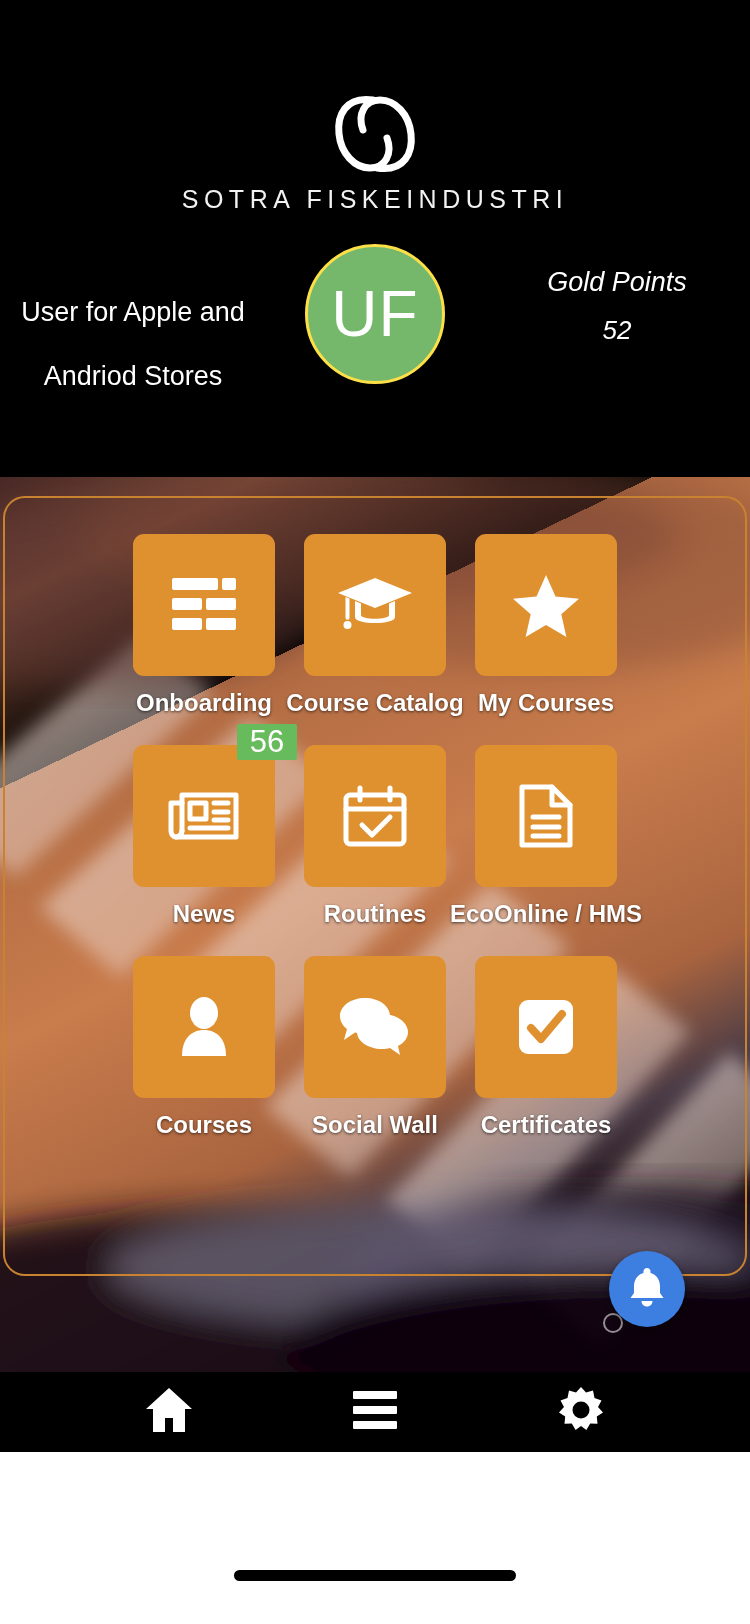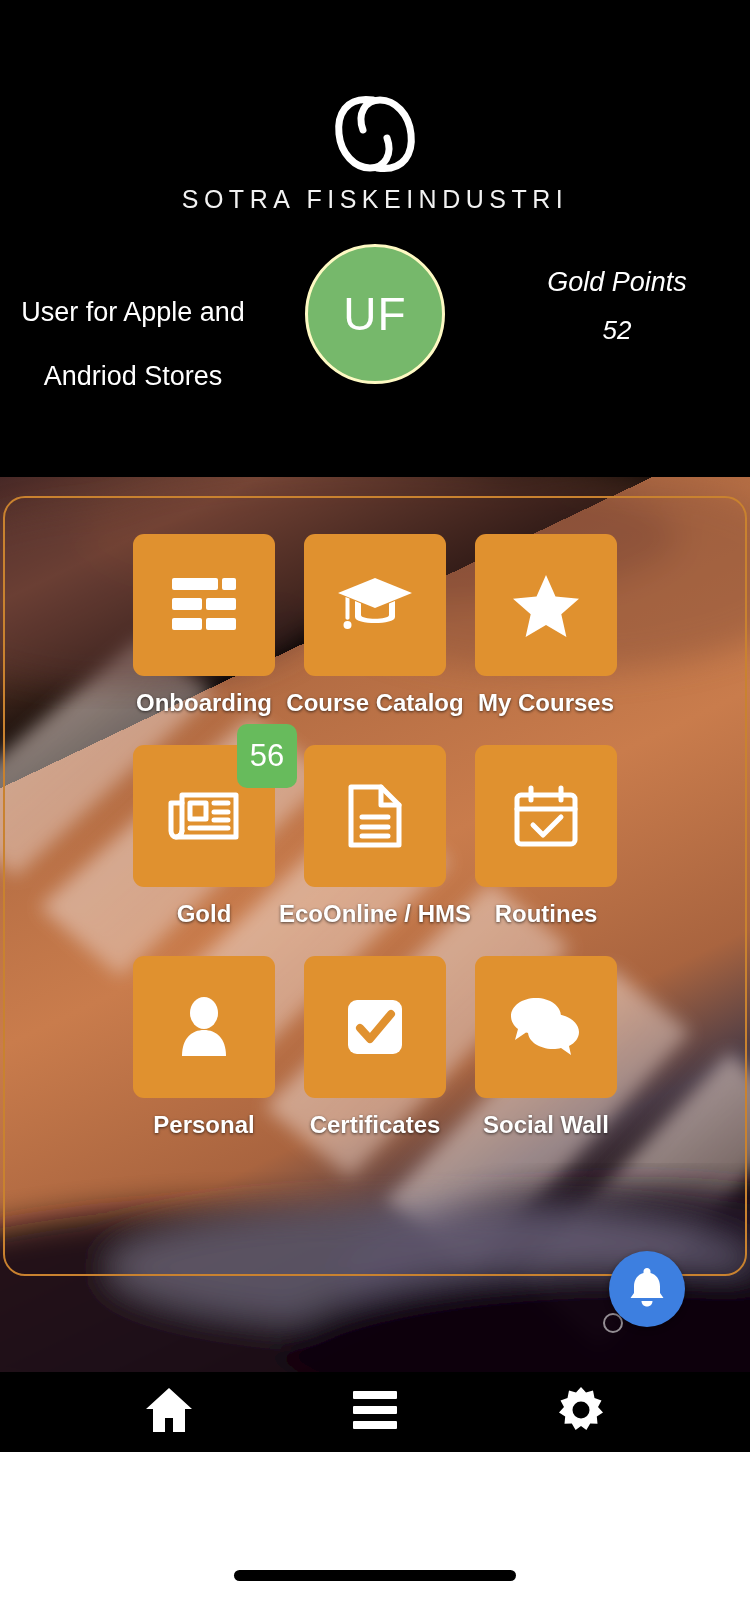--- a/index.html
+++ b/index.html
@@ -74,26 +74,26 @@
     line-height: 64px;
     font-weight: 400;
   }
 
   .avatar {
     width: 140px;
     height: 140px;
     margin-top: 4px;
     border-radius: 50%;
     background: #76b86b;
-    border: 3px solid #fef9c3;
+    border: 3px solid #fde047;
     display: flex;
     align-items: center;
     justify-content: center;
     color: #ffffff;
-    font-size: 46px;
+    font-size: 64px;
     font-weight: 400;
     letter-spacing: 1px;
     flex: none;
   }
 
   .points {
     width: 250px;
     margin-right: 8px;
     margin-top: 22px;
     text-align: center;
@@ -161,23 +161,23 @@
     justify-content: center;
   }
 
   .tile svg { display: block; }
 
   .badge {
     position: absolute;
     top: -21px;
     right: -22px;
     min-width: 60px;
-    height: 64px;
+    height: 36px;
     padding: 0 10px;
-    border-radius: 10px;
+    border-radius: 2px;
     background: #67bb5c;
     color: #ffffff;
     font-size: 31px;
     display: flex;
     align-items: center;
     justify-content: center;
     z-index: 3;
   }
 
   .tile-label {
@@ -398,95 +398,95 @@
               <g fill="none" stroke="#ffffff" stroke-width="5" stroke-linejoin="round" stroke-linecap="round">
                 <path d="M14 8 L68 8 L68 50 L8 50 C10.5 50, 14 47.5, 14 44 Z"></path>
                 <path d="M14 44 C14 47.5, 10.5 50, 8 50 C5.5 50, 3 47.5, 3 44 L3 16 L14 16"></path>
                 <rect x="22" y="16" width="16" height="16"></rect>
                 <path d="M46 16 L60 16 M46 25 L60 25 M46 33 L60 33"></path>
                 <path d="M22 41 L60 41"></path>
               </g>
             </svg>
           </span>
         </div>
-        <div class="tile-label">Gold</div>
-      </div>
-
-      <div class="cell">
-        <div class="tile">
-          <span>
-            <svg width="54" height="64" viewBox="0 0 54 64" aria-hidden="true">
-              <g fill="none" stroke="#ffffff" stroke-width="5" stroke-linejoin="round" stroke-linecap="round">
-                <path d="M3 3 L33 3 L51 21 L51 61 L3 61 Z"></path>
-                <path d="M33 3 L33 21 L51 21"></path>
-                <path d="M14 33 L40 33 M14 43 L40 43 M14 52 L40 52"></path>
-              </g>
-            </svg>
-          </span>
-        </div>
-        <div class="tile-label">EcoOnline / HMS</div>
+        <div class="tile-label">News</div>
       </div>
 
       <div class="cell">
         <div class="tile">
           <span>
             <svg width="64" height="62" viewBox="0 0 64 62" aria-hidden="true">
               <g fill="none" stroke="#ffffff" stroke-width="5" stroke-linejoin="round" stroke-linecap="round">
                 <rect x="3" y="10" width="58" height="49" rx="4"></rect>
                 <path d="M3 24 L61 24"></path>
                 <path d="M17 3 L17 15 M47 3 L47 15"></path>
                 <path d="M19 40 L29 50 L47 32"></path>
               </g>
             </svg>
           </span>
         </div>
         <div class="tile-label">Routines</div>
       </div>
+
+      <div class="cell">
+        <div class="tile">
+          <span>
+            <svg width="54" height="64" viewBox="0 0 54 64" aria-hidden="true">
+              <g fill="none" stroke="#ffffff" stroke-width="5" stroke-linejoin="round" stroke-linecap="round">
+                <path d="M3 3 L33 3 L51 21 L51 61 L3 61 Z"></path>
+                <path d="M33 3 L33 21 L51 21"></path>
+                <path d="M14 33 L40 33 M14 43 L40 43 M14 52 L40 52"></path>
+              </g>
+            </svg>
+          </span>
+        </div>
+        <div class="tile-label">EcoOnline / HMS</div>
+      </div>
     </div>
 
     <div class="grid-row">
 
       <div class="cell">
         <div class="tile">
           <span>
             <svg width="52" height="62" viewBox="0 0 52 62" aria-hidden="true">
               <g fill="#ffffff">
                 <ellipse cx="26" cy="17" rx="14" ry="16"></ellipse>
                 <path d="M4 60 C4 42, 14 34, 26 34 C38 34, 48 42, 48 60 Z"></path>
               </g>
             </svg>
           </span>
         </div>
-        <div class="tile-label">Personal</div>
-      </div>
-
-      <div class="cell">
-        <div class="tile">
-          <span>
-            <svg width="54" height="54" viewBox="0 0 54 54" aria-hidden="true">
-              <rect x="0" y="0" width="54" height="54" rx="9" fill="#ffffff"></rect>
-              <path d="M12 28 L22 39 L43 14" fill="none" stroke="#e0912f" stroke-width="8" stroke-linecap="round" stroke-linejoin="round"></path>
-            </svg>
-          </span>
-        </div>
-        <div class="tile-label">Certificates</div>
+        <div class="tile-label">Courses</div>
       </div>
 
       <div class="cell">
         <div class="tile">
           <span>
             <svg width="70" height="58" viewBox="0 0 70 58" aria-hidden="true">
               <g fill="#ffffff">
                 <path d="M42 16 C56 16, 68 24, 68 34 C68 40, 64 45, 58 48 L60 57 L50 50 C47.5 50.6, 45 51, 42 51 C28 51, 17 43, 17 34 C17 24, 28 16, 42 16 Z"></path>
                 <path d="M25 0 C39 0, 50 8, 50 18 C50 28, 39 36, 25 36 C21 36, 18 35.5, 15 34.6 L4 42 L7 31 C2.5 27.6, 0 23, 0 18 C0 8, 11 0, 25 0 Z"></path>
               </g>
             </svg>
           </span>
         </div>
         <div class="tile-label">Social Wall</div>
+      </div>
+
+      <div class="cell">
+        <div class="tile">
+          <span>
+            <svg width="54" height="54" viewBox="0 0 54 54" aria-hidden="true">
+              <rect x="0" y="0" width="54" height="54" rx="9" fill="#ffffff"></rect>
+              <path d="M12 28 L22 39 L43 14" fill="none" stroke="#e0912f" stroke-width="8" stroke-linecap="round" stroke-linejoin="round"></path>
+            </svg>
+          </span>
+        </div>
+        <div class="tile-label">Certificates</div>
       </div>
     </div>
   </div>
 
   <div class="fab-ring"></div>
   <div class="fab">
     <span>
       <svg width="38" height="40" viewBox="0 0 38 40" aria-hidden="true">
         <g fill="#ffffff">
           <path d="M19 1 C21 1, 22.5 2.4, 22.5 4.3 L22.5 6 C28.5 7.6, 32 12.8, 32 19.5 L32 26 L35.5 31 L2.5 31 L6 26 L6 19.5 C6 12.8, 9.5 7.6, 15.5 6 L15.5 4.3 C15.5 2.4, 17 1, 19 1 Z"></path>

